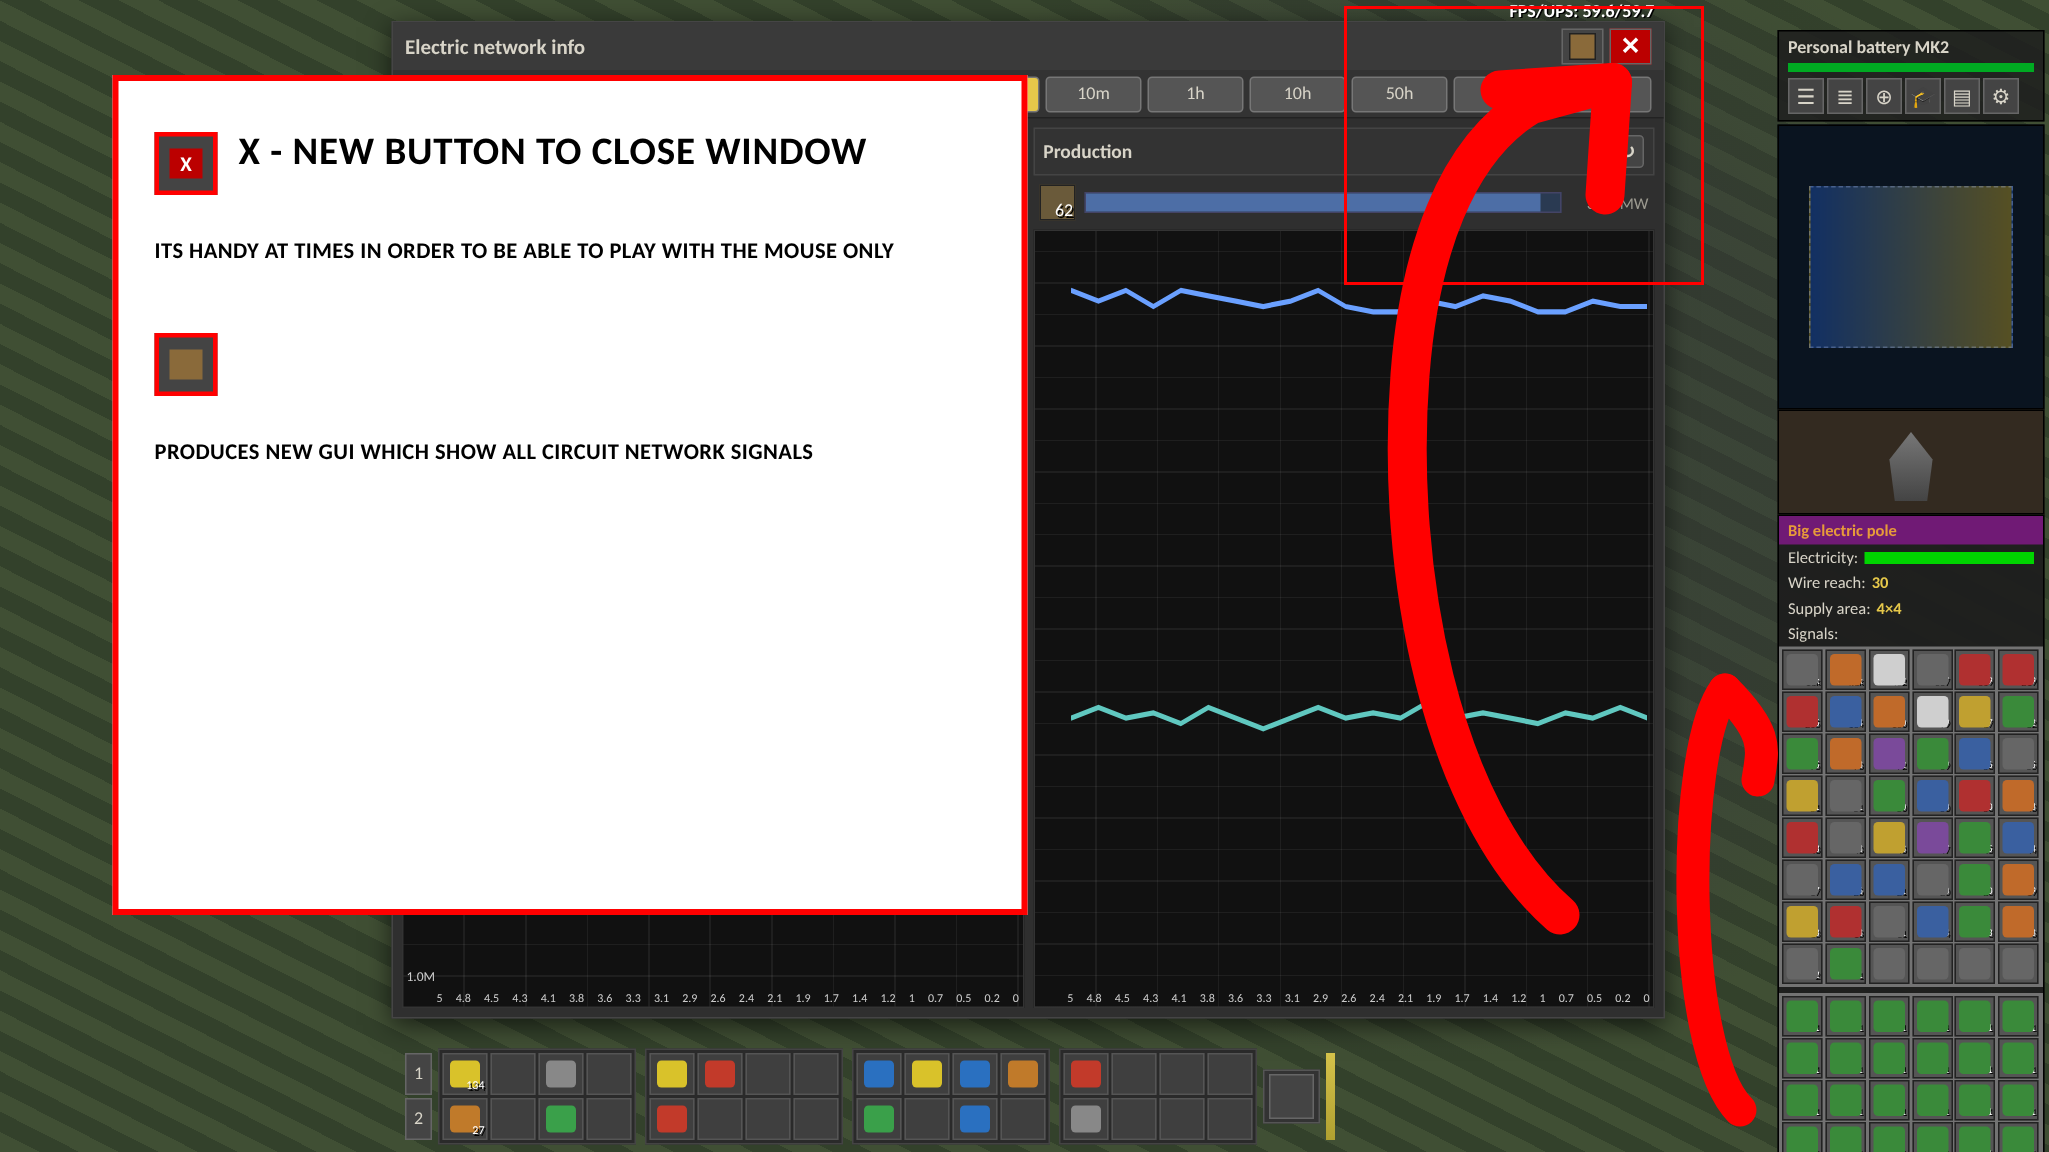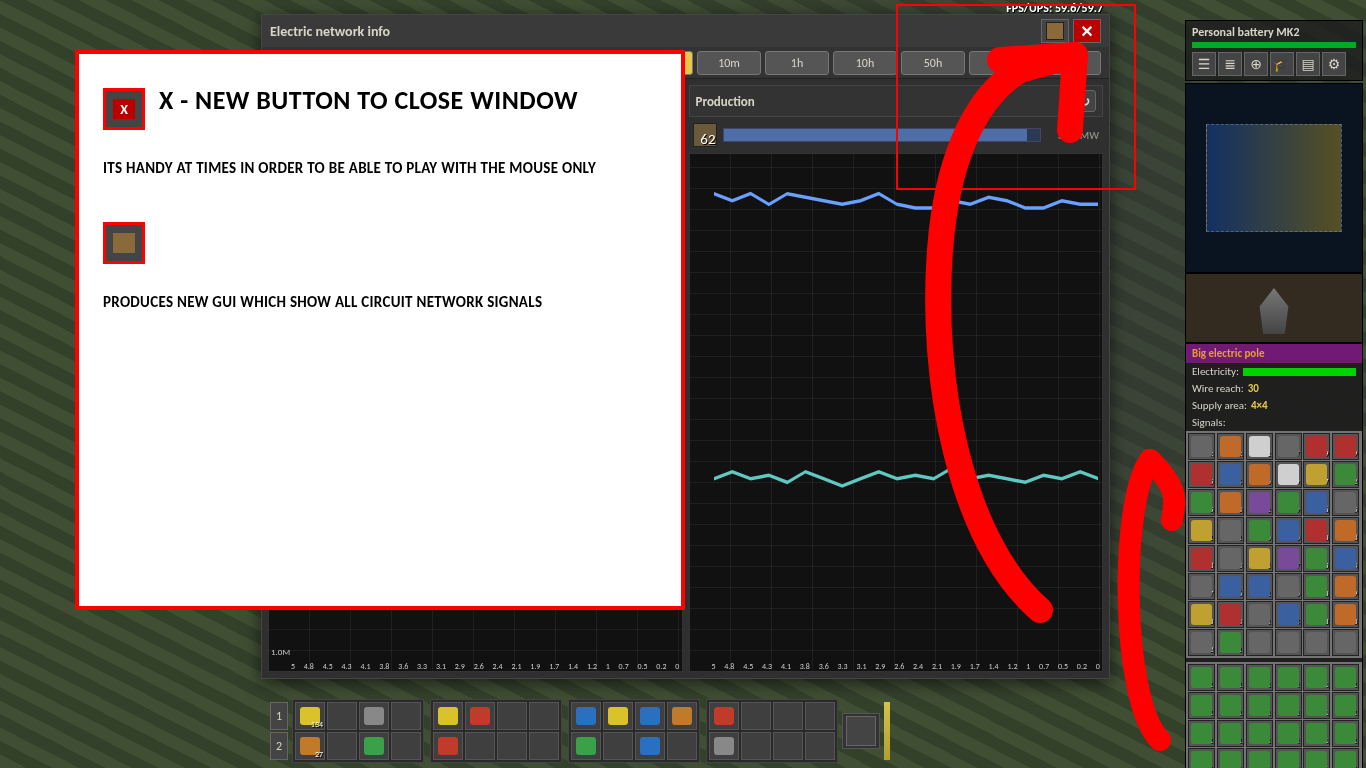--- a/index.html
+++ b/index.html
@@ -48,21 +48,21 @@
     font-size:12px;display:flex;align-items:center;justify-content:center;cursor:pointer;padding:0 10px;}
   .tab.active{background:#e6c84a;color:#222;}
 
   .body{display:grid;grid-template-columns:1fr 1fr;grid-template-rows:1fr;gap:6px;padding:6px;height:calc(100% - 64px);}
   .half{display:flex;flex-direction:column;gap:4px;}
   .panel-title{color:var(--text);font-size:13px;font-weight:bold;padding:4px 6px;background:#333;border:1px solid #444;
     display:flex;align-items:center;justify-content:space-between;}
   .panel-title .reload{width:22px;height:22px;background:#444;border:1px solid #666;border-radius:3px;display:flex;align-items:center;justify-content:center;cursor:pointer;}
   .prod-row{display:flex;align-items:center;gap:6px;padding:2px 4px;}
   .prod-icon{width:24px;height:24px;background:#6a5a3a;border:1px solid #222;position:relative;}
-  .prod-icon span{position:absolute;right:0;bottom:-2px;font-size:15px;color:#fff;text-shadow:1px 1px #000;}
+  .prod-icon span{position:absolute;right:0;bottom:-2px;font-size:12px;color:#fff;text-shadow:1px 1px #000;}
   .prod-bar{flex:1;height:14px;background:#2a3a52;border:1px solid #446;position:relative;}
   .prod-bar .fill{height:100%;background:#4d6ea6;width:96%;}
   .prod-val{color:var(--text-dim);font-size:11px;min-width:52px;text-align:right;}
   .chart{flex:1;min-height:0;background:#111;border:1px solid #333;position:relative;margin-top:auto;}
   .chart .grid{position:absolute;inset:0;background:
     repeating-linear-gradient(to right, transparent 0 40px, rgba(255,255,255,.06) 40px 41px),
     repeating-linear-gradient(to top, transparent 0 20px, rgba(255,255,255,.06) 20px 21px);}
   .chart .y{position:absolute;left:2px;top:0;bottom:14px;display:flex;flex-direction:column;justify-content:space-between;}
   .chart .y span{font-size:9px;color:#ccc;}
   .chart .x{position:absolute;left:22px;right:2px;bottom:0;display:flex;justify-content:space-between;}

